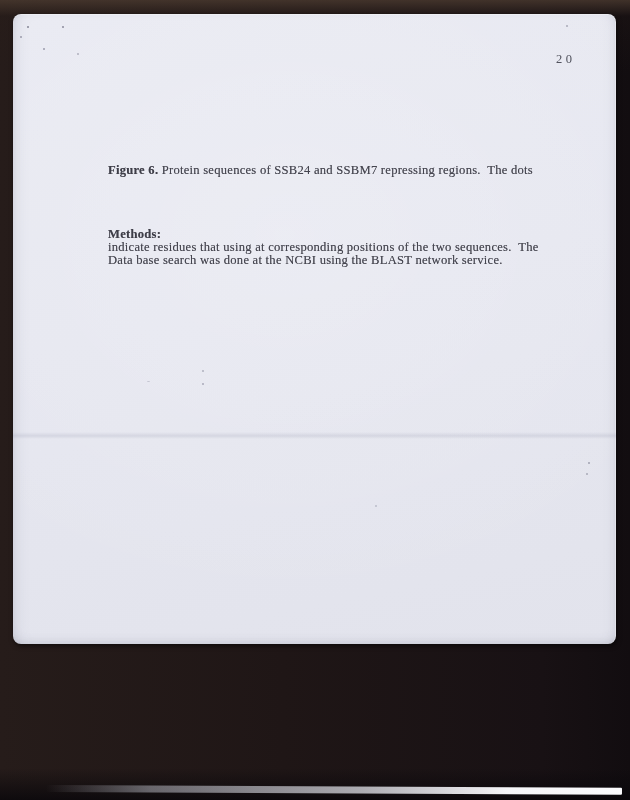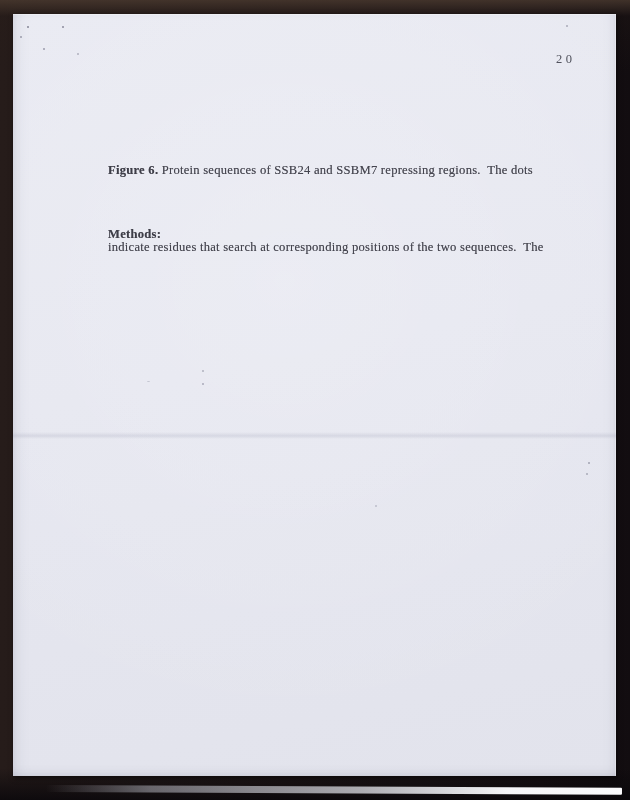--- a/index.html
+++ b/index.html
@@ -30,32 +30,32 @@
       rgba(226,227,234,0.75) 55%,
       #f5f5f8 80%,
       #fbfbfd 100%);
     transform: rotate(0.28deg);
     transform-origin: left center;
     border-radius: 1px;
   }
   .page {
     position: absolute;
     left: 13px; top: 14px;
-    width: 603px; height: 762px;
+    width: 603px; height: 630px;
     background:
       radial-gradient(ellipse 130% 100% at 45% 35%, rgba(255,255,255,0.20) 0%, rgba(255,255,255,0) 60%),
       linear-gradient(168deg, #e9eaf2 0%, #e6e7f0 45%, #e2e3ec 100%);
     box-shadow:
       inset 0 1px 0 rgba(255,255,255,0.35),
       inset -1px 0 0 rgba(255,255,255,0.3),
       inset 10px 0 18px -14px rgba(90,92,115,0.35),
       inset -9px 0 16px -13px rgba(90,92,115,0.28),
       inset 0 -8px 14px -11px rgba(90,92,115,0.3),
       1px 2px 5px rgba(0,0,0,0.55);
-    border-radius: 0;
+    border-radius: 8px;
   }
   
   .crease {
     position: absolute;
     left: 0; top: 418px;
     width: 603px; height: 7px;
     background: linear-gradient(180deg,
       rgba(150,153,175,0) 0%,
       rgba(150,153,175,0.16) 40%,
       rgba(150,153,175,0.22) 55%,
@@ -96,25 +96,26 @@
 <div class="under-edge"></div>
 
 <div class="page">
 
   <div class="crease"></div>
 
   <div class="pagenum">20</div>
 
   <div class="body-text caption-block">
     <div><span class="bold">Figure 6.</span><span> Protein sequences of SSB24 and SSBM7 repressing regions.  The dots</span></div>
-    <div>indicate residues that search at corresponding positions of the two sequences.  The</div>
+    <div>indicate residues that using at corresponding positions of the two sequences.  The</div>
   </div>
 
   <div class="body-text methods-heading">Methods:</div>
 
+  <div class="body-text methods-body">Data base search was done at the NCBI using the BLAST network service.</div>
 
   <div class="speck" style="left:14px;top:12px;width:2px;height:2px;background:rgba(100,100,120,0.75);"></div>
   <div class="speck" style="left:49px;top:12px;width:2px;height:2px;background:rgba(100,100,120,0.7);"></div>
   <div class="speck" style="left:7px;top:22px;width:1.5px;height:1.5px;background:rgba(110,110,130,0.55);"></div>
   <div class="speck" style="left:30px;top:34px;width:2px;height:1.5px;background:rgba(110,110,130,0.6);"></div>
   <div class="speck" style="left:64px;top:39px;width:1.5px;height:1.5px;background:rgba(120,120,140,0.45);"></div>
   <div class="speck" style="left:553px;top:11px;width:1.5px;height:1.5px;background:rgba(120,120,140,0.5);"></div>
   <div class="speck" style="left:189px;top:356px;width:1.5px;height:2px;background:rgba(130,132,150,0.5);"></div>
   <div class="speck" style="left:189px;top:369px;width:1.5px;height:2px;background:rgba(125,127,145,0.55);"></div>
   <div class="speck" style="left:134px;top:367px;width:3px;height:1px;background:rgba(140,142,160,0.4);"></div>

